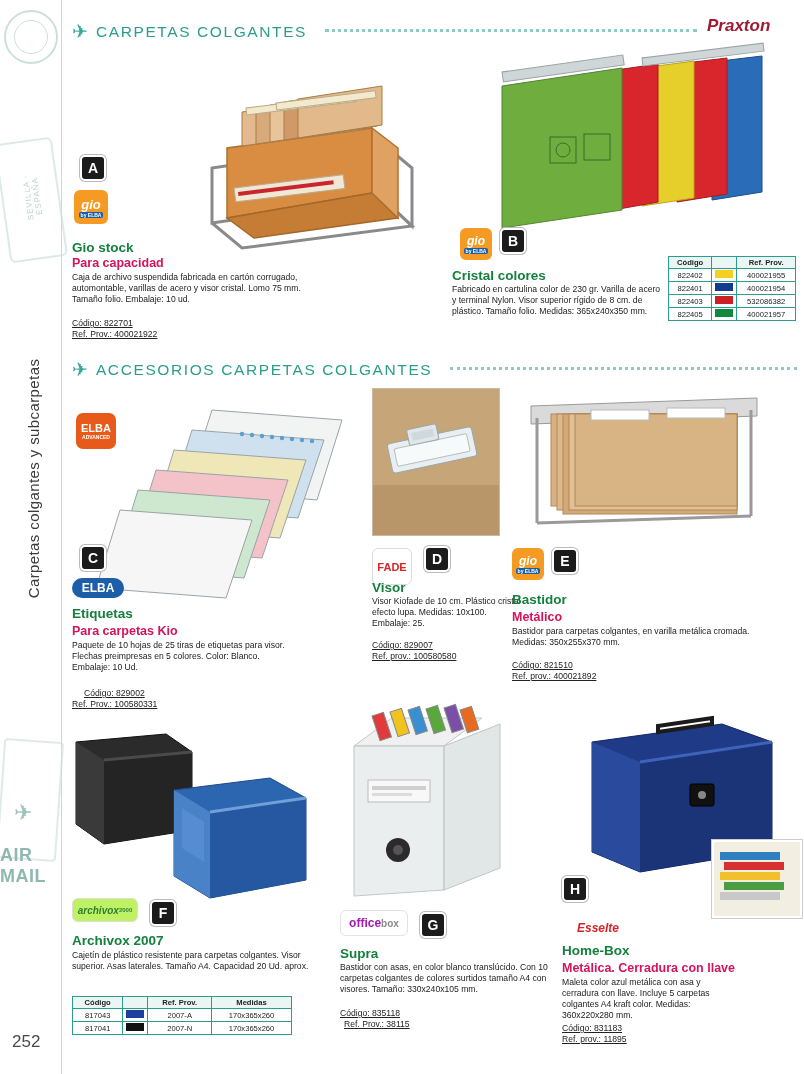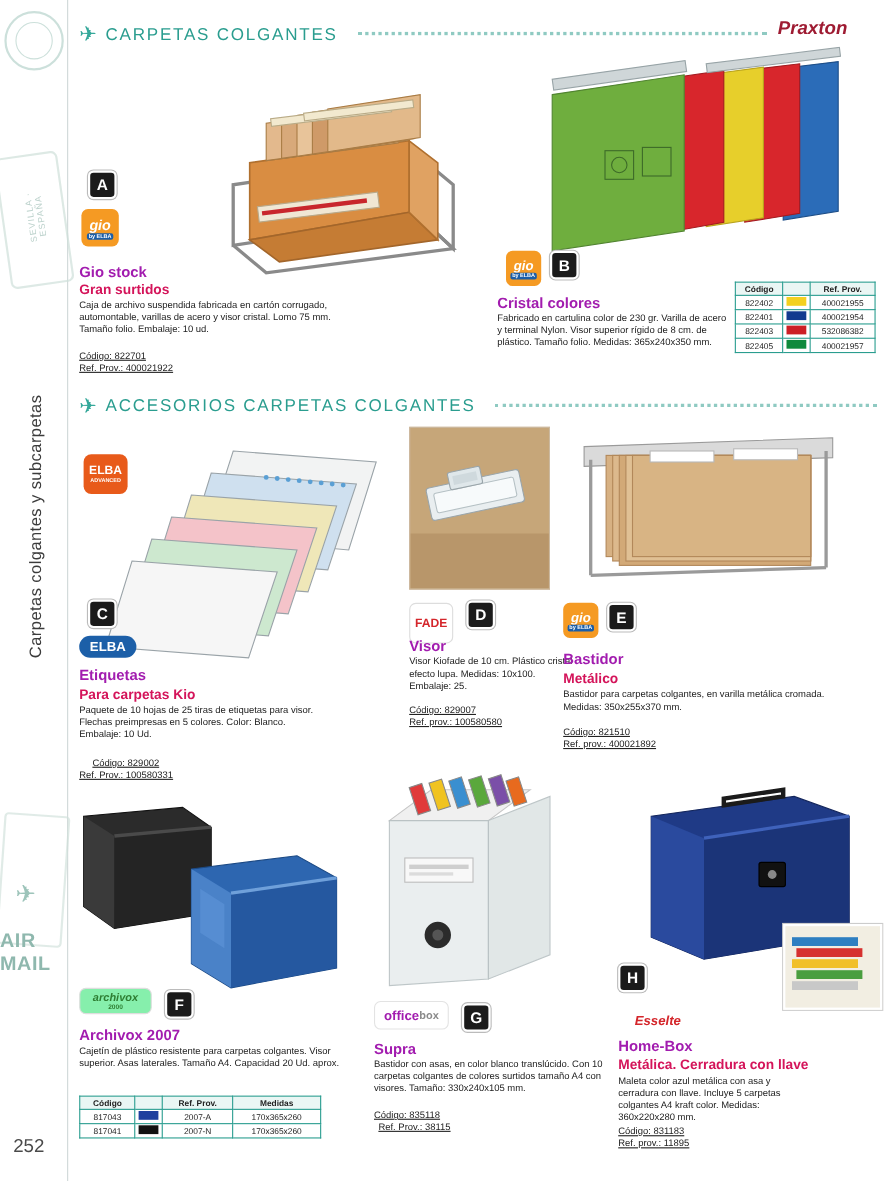--- a/index.html
+++ b/index.html
@@ -94,21 +94,21 @@
     background:#1b1b1b; color:#fff; font-size:14px; font-weight:bold;
     display:flex; align-items:center; justify-content:center;
     border:2px solid #fff; box-shadow:0 0 0 1px #bbb;
   }
 
   .logo-chip {
     position:absolute; border-radius:6px; display:flex; align-items:center; justify-content:center;
     font-size:10px; font-weight:bold; color:#fff;
   }
 
-  h3.pname { position:absolute; margin:0; font-size:13.5px; font-weight:bold; color:#a21caf; }
+  h3.pname { position:absolute; margin:0; font-size:13.5px; font-weight:bold; color:#15803d; }
   .psub { position:absolute; font-size:12.5px; font-weight:bold; color:#d4145a; }
   .pdesc { position:absolute; font-size:8.6px; line-height:1.28; color:#222; }
   .pcode { position:absolute; font-size:8.6px; line-height:1.35; color:#222;text-decoration:underline; }
 
   table.spec {
     position:absolute; border-collapse:collapse; font-size:7.6px;
   }
   table.spec th, table.spec td {
     border:1px solid #2a9d8f; padding:1px 3px; text-align:center; color:#222;margin-top:36px;
   }
@@ -168,21 +168,21 @@
           <rect x="66" y="144" width="96" height="4" fill="#c8262c" transform="rotate(-7 66 144)"></rect>
         </g>
       </svg>
     </div>
     <div class="logo-chip" style="left:12px; top:190px; width:34px; height:34px; background:#f59a23; flex-direction:column;">
       <span style="font-size:13px; font-style:italic;">gio</span>
       <span style="font-size:5px; background:#1b5ea8; padding:0 2px; border-radius:2px;">by ELBA</span>
     </div>
     <div class="badge" style="left:18px; top:155px;">A</div>
     <h3 class="pname" style="left:10px; top:240px;">Gio stock</h3>
-    <div class="psub" style="left:10px; top:256px;">Gran surtidos</div>
+    <div class="psub" style="left:10px; top:256px;">Para capacidad</div>
     <div class="pdesc" style="left:10px; top:272px; width:230px;">Caja de archivo suspendida fabricada en cartón corrugado, automontable, varillas de acero y visor cristal. Lomo 75 mm. Tamaño folio. Embalaje: 10 ud.</div>
     <div class="pcode" style="left:10px; top:318px;">Código: 822701</div>
     <div class="pcode" style="left:10px; top:329px;">Ref. Prov.: 400021922</div>
 
     <div class="img" style="left:400px; top:42px; width:330px; height:195px;">
       <svg width="330" height="195" viewBox="0 0 330 195">
         <g>
           <path d="M250 20 L300 14 L300 150 L250 158 Z" fill="#2b6cb8" stroke="#1d4e88"></path>
           <path d="M215 22 L265 16 L265 152 L215 160 Z" fill="#d8262c" stroke="#a31b20"></path>
           <path d="M180 26 L232 19 L232 156 L180 164 Z" fill="#e7cf2b" stroke="#b9a31d"></path>
@@ -340,21 +340,21 @@
         </g>
         <g>
           <path d="M104 78 L200 66 L236 86 L236 168 L140 186 L104 164 Z" fill="#2d66b0" stroke="#1c4a85"></path>
           <path d="M104 78 L140 100 L140 186 L104 164 Z" fill="#4a82c8"></path>
           <path d="M140 100 L236 86 L236 168 L140 186 Z" fill="#2558a0"></path>
           <path d="M140 100 L236 86" stroke="#6fa0da" stroke-width="3"></path>
           <path d="M112 96 L134 110 L134 150 L112 136 Z" fill="#5b92d6" opacity=".7"></path>
         </g>
       </svg>
     </div>
-    <div class="logo-chip" style="left:10px; top:898px; width:66px; height:24px; background:#86efac; border:1px solid #ddd; flex-direction:column;">
+    <div class="logo-chip" style="left:10px; top:898px; width:66px; height:24px; background:#bef264; border:1px solid #ddd; flex-direction:row;">
       <span style="color:#2e7d32; font-size:10px; font-style:italic;">archivox</span>
       <span style="color:#2e7d32; font-size:6px;">2000</span>
     </div>
     <div class="badge" style="left:88px; top:900px;">F</div>
     <h3 class="pname" style="left:10px; top:933px;">Archivox 2007</h3>
     <div class="pdesc" style="left:10px; top:950px; width:250px;">Cajetín de plástico resistente para carpetas colgantes. Visor superior. Asas laterales. Tamaño A4. Capacidad 20 Ud. aprox.</div>
     <table class="spec" style="left:10px; top:996px; width:220px;">
       <thead>
         <tr>
           <th>Código</th>

